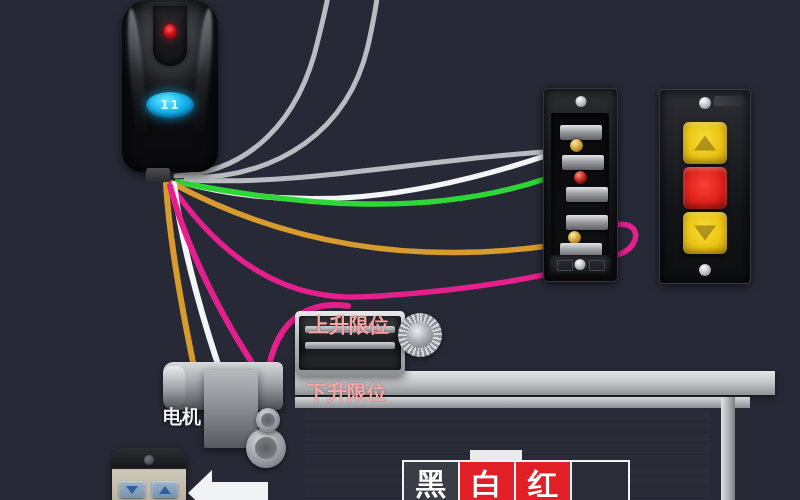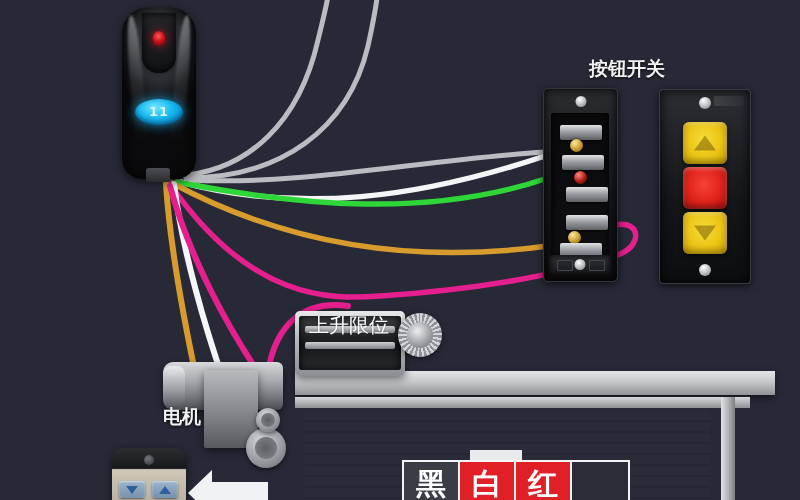--- a/index.html
+++ b/index.html
@@ -36,32 +36,32 @@
   .label-white {
     position: absolute;
     color: #f2f2f2;
     font-size: 19px;
     font-weight: bold;
     text-shadow: 0 1px 3px rgba(0,0,0,.9);
     white-space: nowrap;
   }
   .label-red {
     position: absolute;
-    color: #ffffff;
+    color: #fca5a5;
     font-size: 20px;
-    font-weight: normal;
+    font-weight: bold;
     white-space: nowrap;
     text-shadow: 0 0 2px rgba(0,0,0,.35);
   }
 
   
   .receiver {
     position: absolute;
-    left: 122px; top: 7px;
-    width: 74px; height: 172px;
+    left: 122px; top: 0;
+    width: 96px; height: 172px;
   }
   .rcv-shell {
     position: absolute; inset: 0;
     border-radius: 26px 26px 20px 20px;
     background:
       radial-gradient(ellipse 62% 48% at 50% 18%, #6a6d73 0%, #3b3d42 38%, #17181b 72%, #0b0b0d 100%),
       linear-gradient(180deg,#4a4c51,#0d0e10);
     box-shadow: inset 0 0 18px rgba(0,0,0,.9), 0 3px 10px rgba(0,0,0,.6);
   }
   .rcv-hl-l, .rcv-hl-r {
@@ -432,21 +432,20 @@
     <div class="bp-btn yellow" style="top:32px">
       <span class="glyph up"></span>
     </div>
     <div class="bp-btn red" style="top:77px"></div>
     <div class="bp-btn yellow" style="top:122px">
       <span class="glyph down"></span>
     </div>
     <div class="bp-screw bot"></div>
   </div>
 
-  <div class="label-white" style="left:589px; top:56px">按钮开关</div>
 
   <div class="shutter-slats"></div>
   <div class="rail-beam"></div>
   <div class="rail-beam2"></div>
   <div class="rail-post"></div>
 
   <div class="limit-housing">
     <div class="limit-inner">
       <div class="limit-bar" style="top:10px"></div>
       <div class="limit-bar" style="top:26px"></div>
@@ -456,20 +455,21 @@
 
   <div class="motor-body"></div>
   <div class="motor-endcap"></div>
   <div class="motor-box"></div>
   <div class="sprocket" style="left:246px; top:428px; width:40px; height:40px"></div>
   <div class="sprocket" style="left:256px; top:408px; width:24px; height:24px"></div>
 
   <div class="label-white" style="left:163px; top:404px">电机</div>
 
   <div class="label-red" style="left:309px; top:312px">上升限位</div>
+  <div class="label-red" style="left:307px; top:379px">下升限位</div>
 
   <div class="legend-tab"></div>
   <div class="legend">
     <div class="legend-cell dark">黑</div>
     <div class="legend-cell red">白</div>
     <div class="legend-cell red">红</div>
     <div class="legend-cell blank"></div>
   </div>
 
   <div class="handset">

